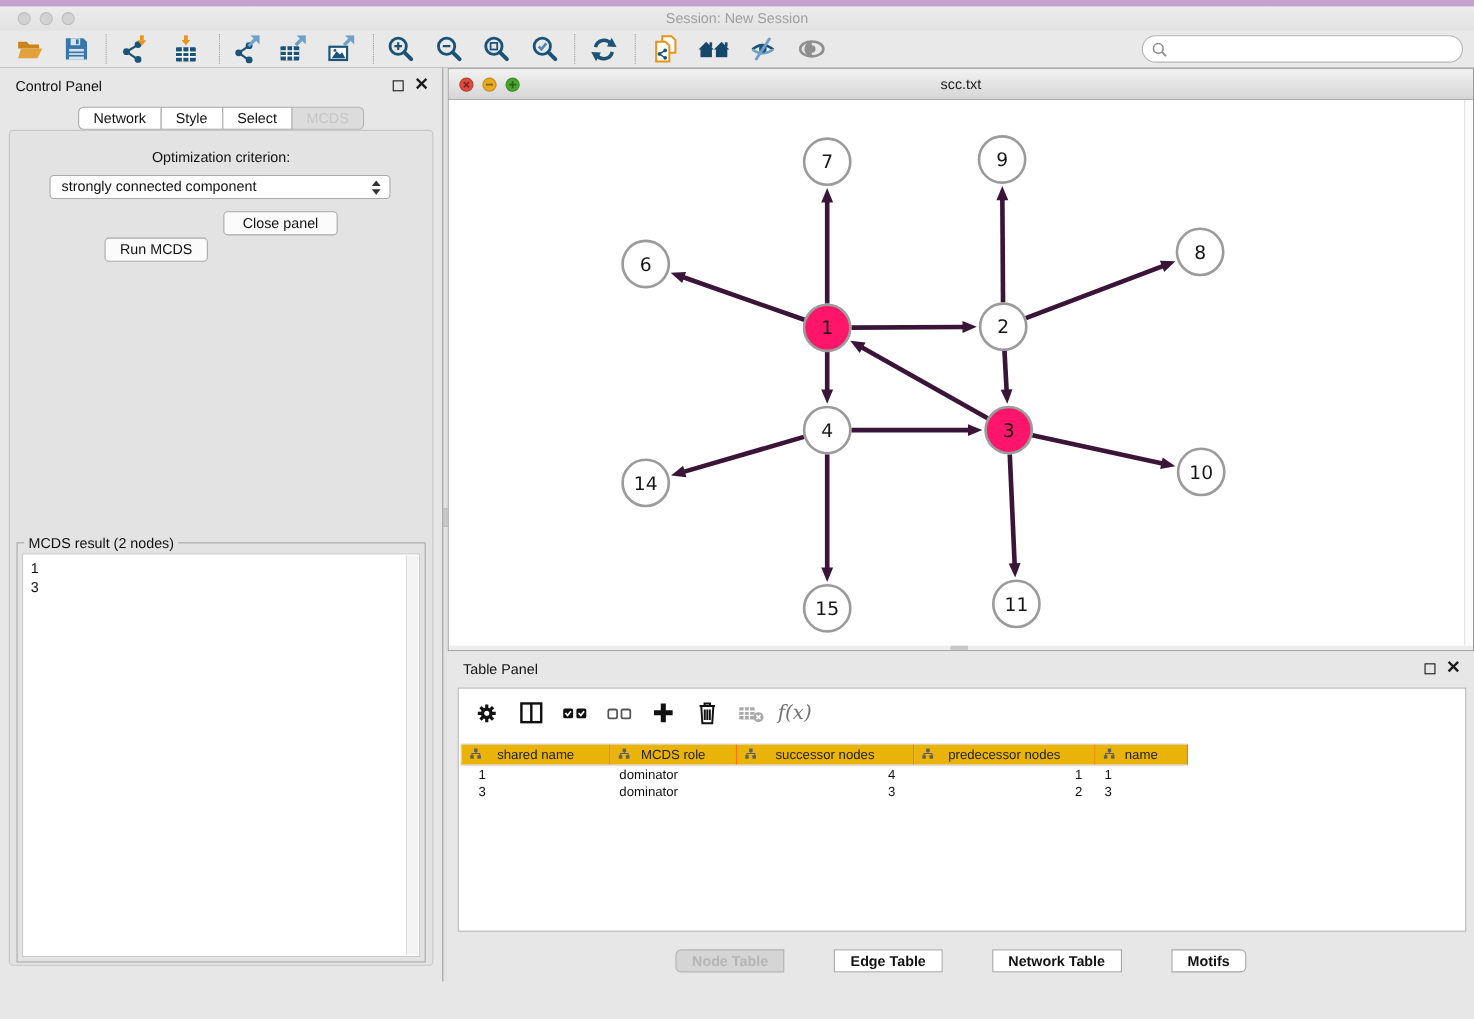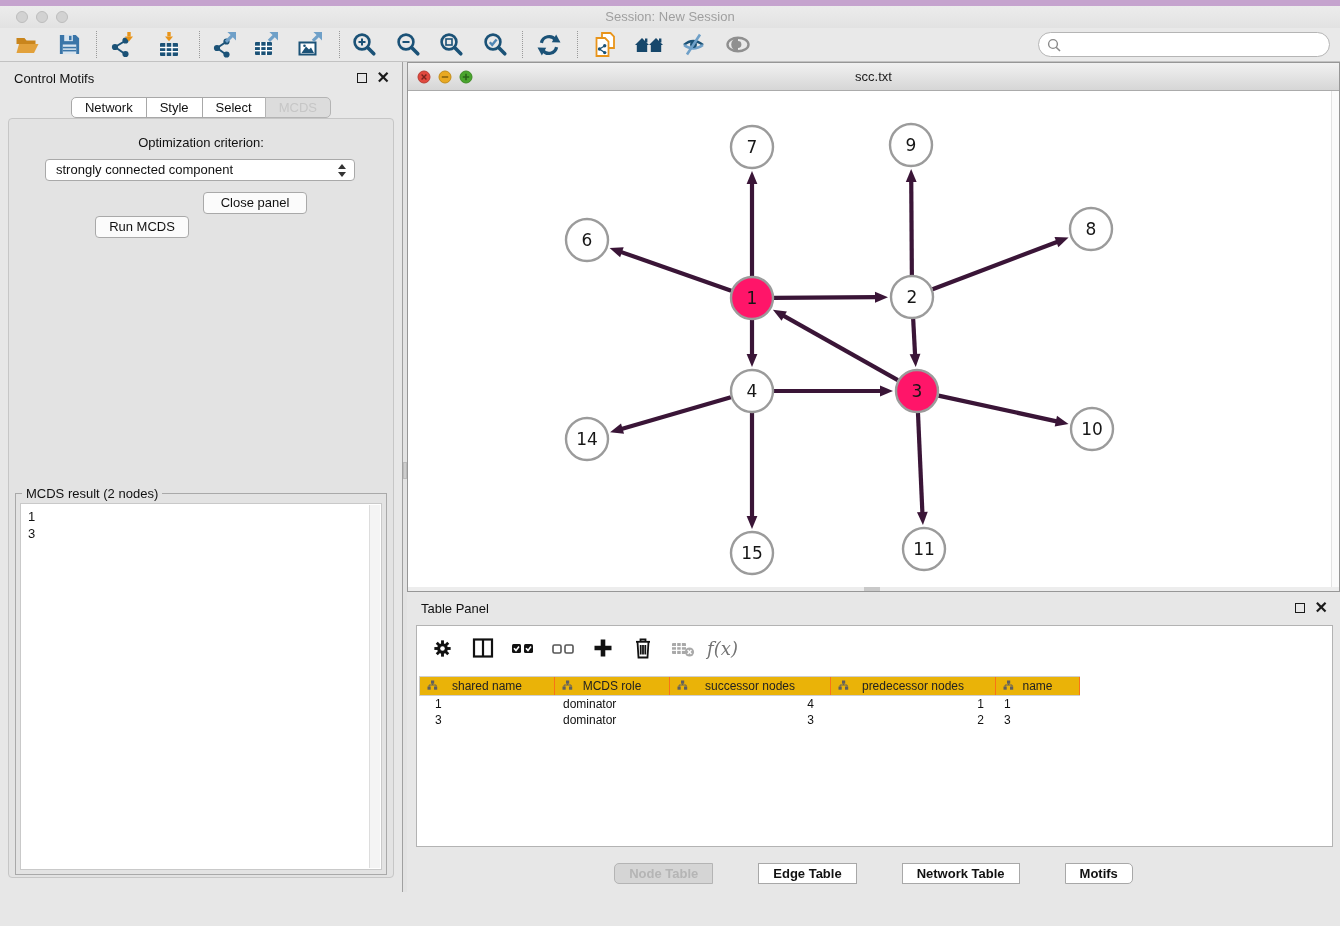--- a/index.html
+++ b/index.html
@@ -290,21 +290,21 @@
     <div class="searchbox">
       <svg width="14" height="14" viewBox="0 0 14 14">
         <circle cx="6" cy="6" r="4.4" fill="none" stroke="#8a8a8a" stroke-width="1.4"></circle>
         <line x1="9.2" y1="9.2" x2="13" y2="13" stroke="#8a8a8a" stroke-width="1.6"></line>
       </svg>
       <input type="text" placeholder="" style="">
     </div>
   </div>
 
   <div class="control-panel">
-    <div class="panel-header-title">Control Motifs</div>
+    <div class="panel-header-title">Control Panel</div>
     <div class="win-btns">
       <div class="float-btn"></div>
       <div class="close-btn">✕</div>
     </div>
     <div class="cp-tabs" id="cp-tabs">
         <div class="tab">Network</div>
         <div class="tab">Style</div>
         <div class="tab">Select</div>
         <div class="tab selected">MCDS</div>
       </div>

